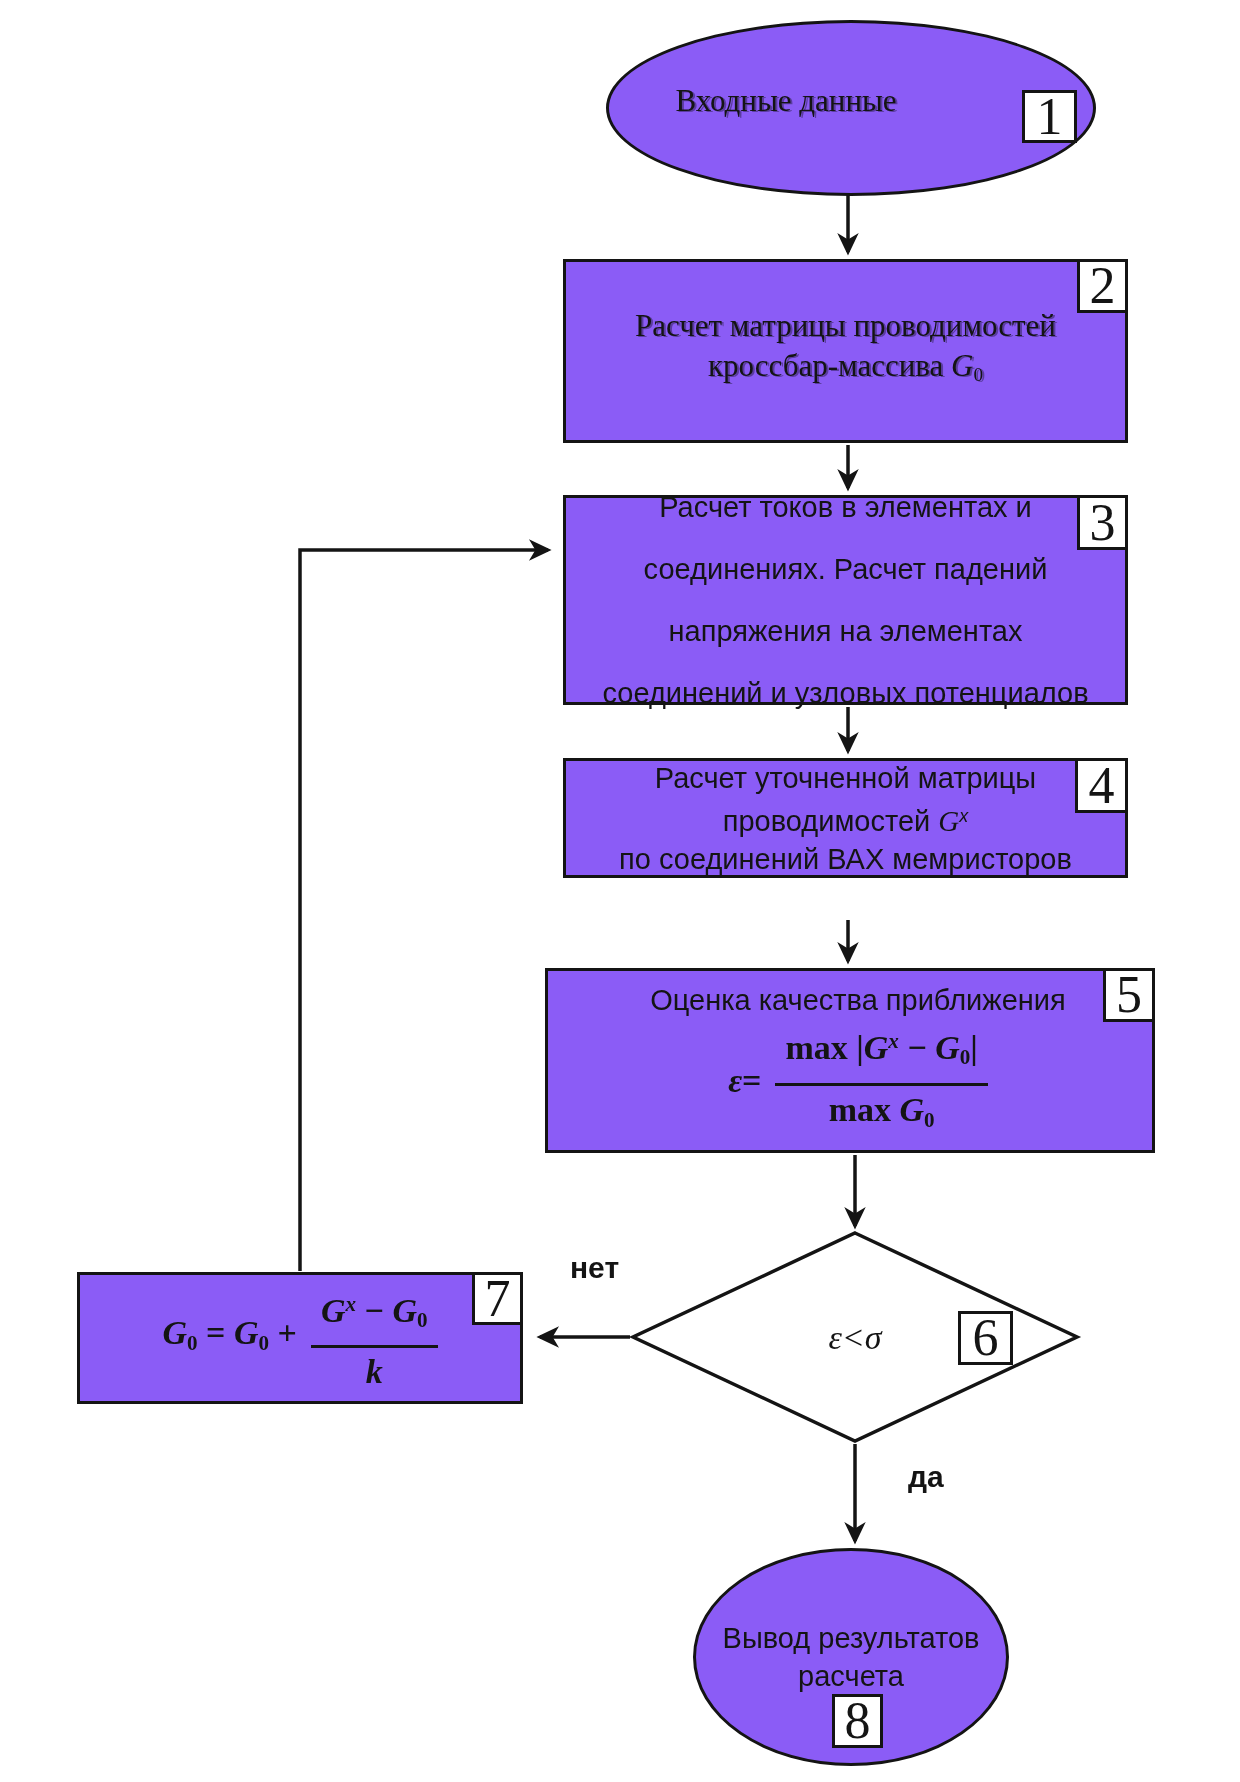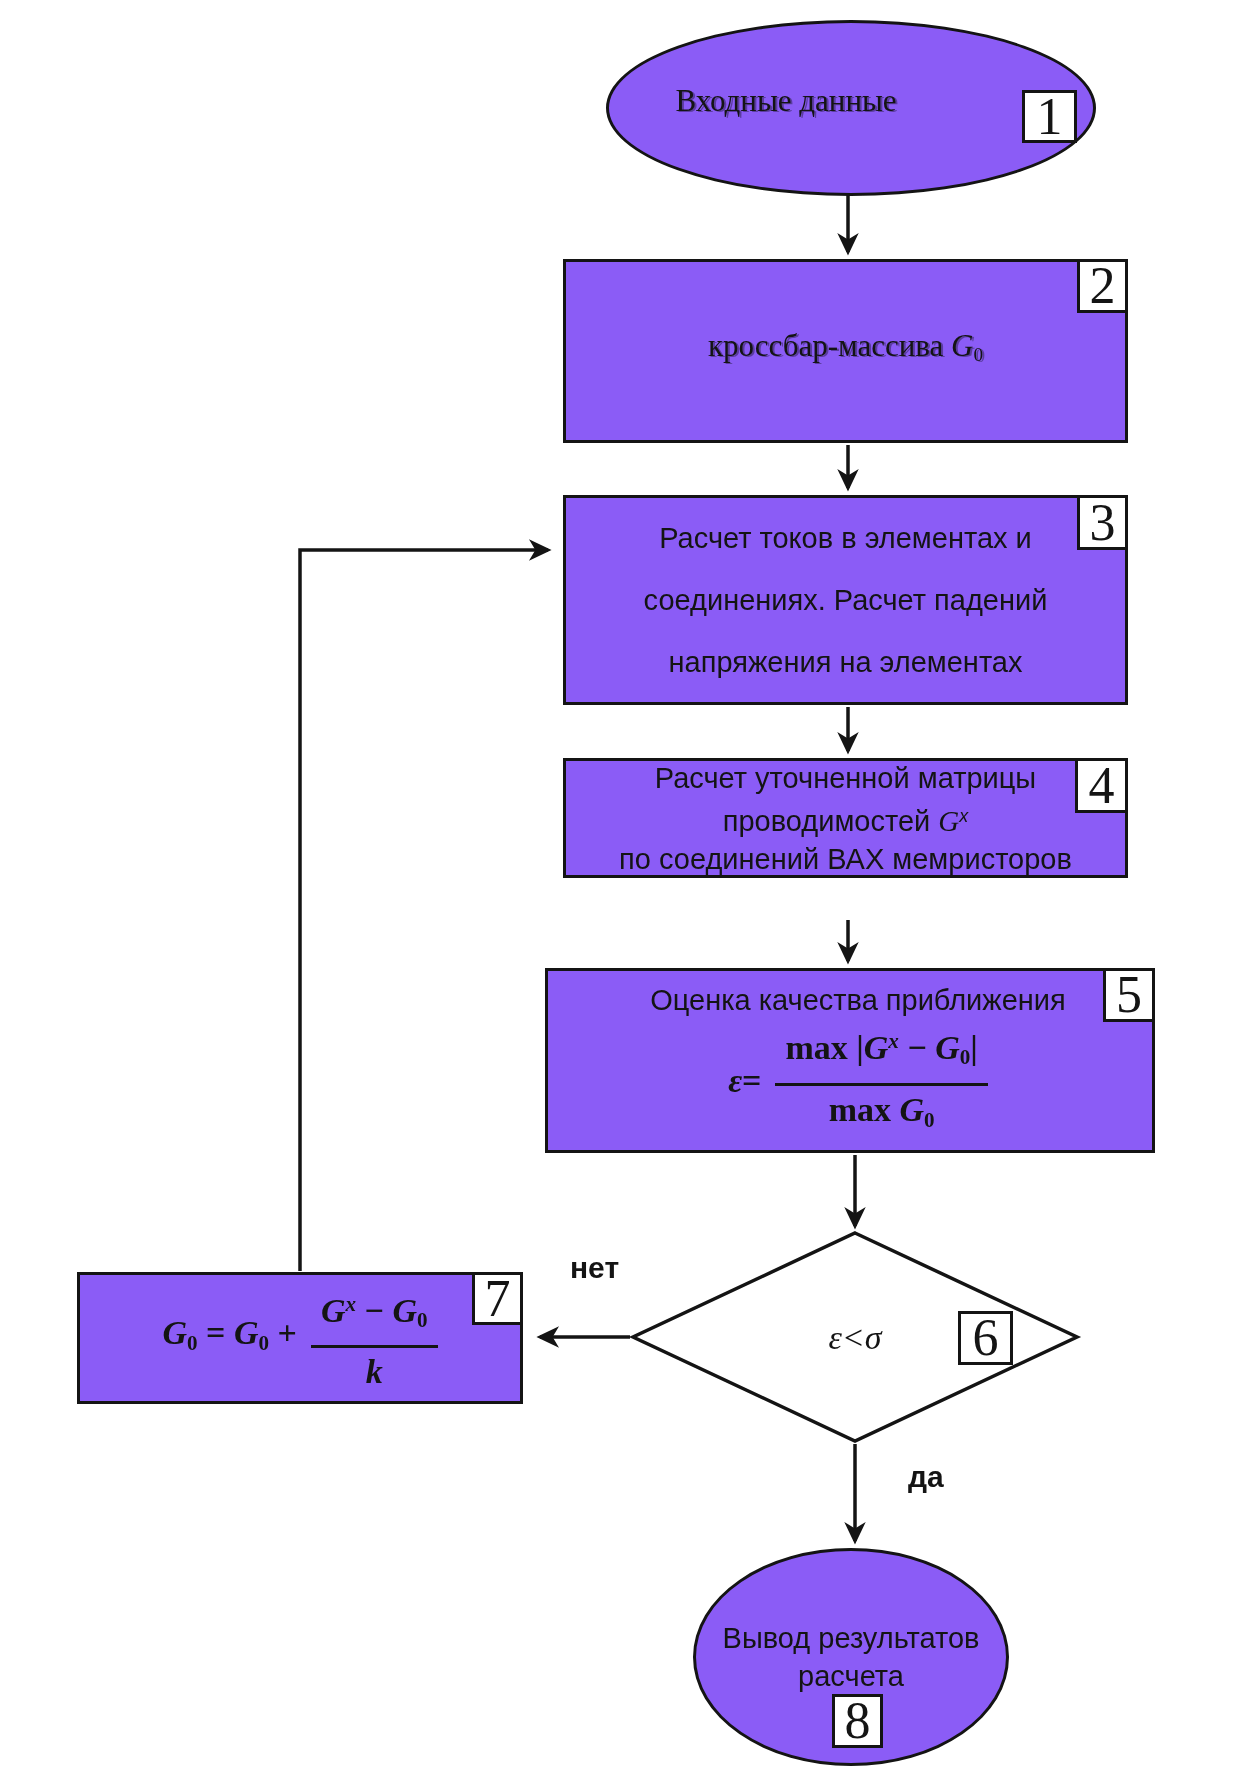--- a/index.html
+++ b/index.html
@@ -70,30 +70,32 @@
   </svg>
 
   <div class="node ellipse serif ghost" style="left:606px;top:20px;width:490px;height:176px;padding-right:130px;padding-bottom:14px;">
     <div>Входные данные</div>
   </div>
   <div class="badge" style="left:1022px;top:90px;width:55px;height:53px;">
     <span>1</span>
   </div>
 
   <div class="node serif ghost" style="left:563px;top:259px;width:565px;height:184px;">
+    <div>Расчет матрицы проводимостей</div>
     <div><span>кроссбар-массива </span><span class="mvar">G</span><sub>0</sub></div>
   </div>
   <div class="badge" style="left:1077px;top:259px;width:51px;height:54px;">
     <span>2</span>
   </div>
 
   <div class="node sans" style="left:563px;top:495px;width:565px;height:210px;gap:24px;">
     <div>Расчет токов в элементах и</div>
     <div>соединениях. Расчет падений</div>
     <div>напряжения на элементах</div>
+    <div>соединений и узловых потенциалов</div>
   </div>
   <div class="badge" style="left:1077px;top:495px;width:51px;height:55px;">
     <span>3</span>
   </div>
 
   <div class="node sans" style="left:563px;top:758px;width:565px;height:120px;">
     <div>Расчет уточненной матрицы</div>
     <div><span>проводимостей </span><span class="mvar">G</span><sup class="it">x</sup></div>
     <div>по соединений ВАХ мемристоров</div>
   </div>

